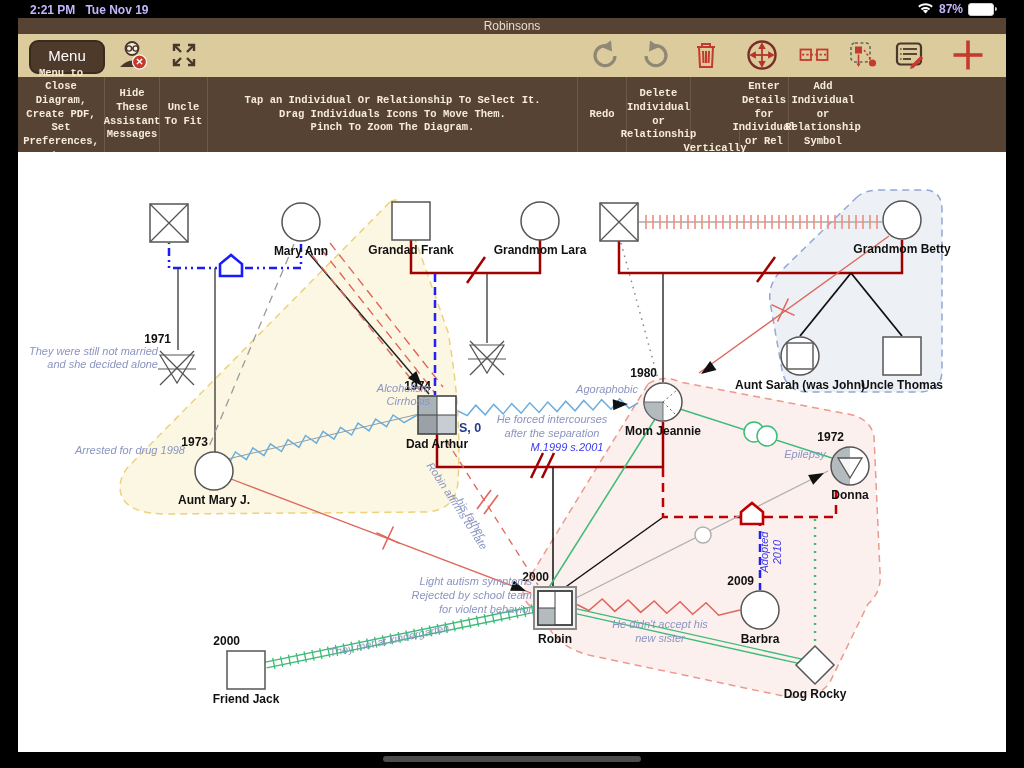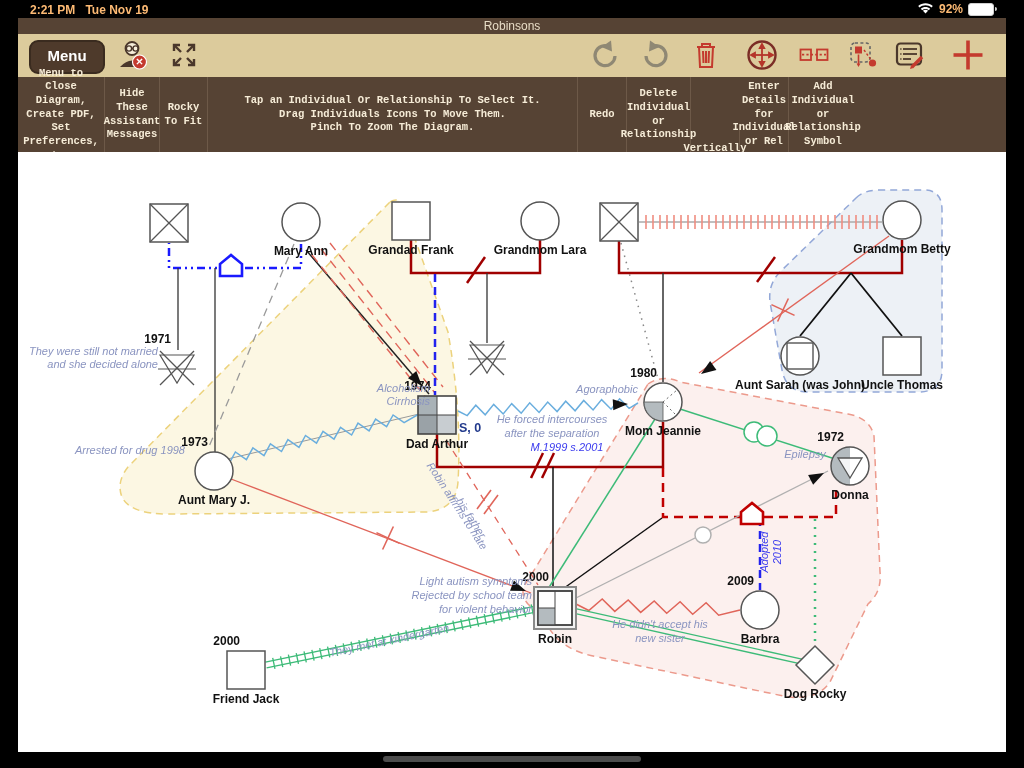--- a/index.html
+++ b/index.html
@@ -1,44 +1,44 @@
 <!DOCTYPE html>
 <html><head>
 <meta charset="utf-8">
 <style>
   html,body{margin:0;padding:0;background:#000;}
   body{width:1024px;height:768px;position:relative;font-family:"Liberation Sans",sans-serif;overflow:hidden;}
   
-  .statusbar{position:absolute;left:0;top:0;width:1024px;height:26px;color:#fdba74;font-size:12px;font-weight:700;}
+  .statusbar{position:absolute;left:0;top:0;width:1024px;height:26px;color:#c4b5fd;font-size:12px;font-weight:700;}
   .statusbar .left{position:absolute;left:30px;top:3px;}
   .statusbar .right{position:absolute;right:30px;top:2px;display:flex;align-items:center;gap:5px;}
   .battery{width:24px;height:11px;border:1px solid #cfcfcf;border-radius:3px;background:#fff;position:relative;}
   .battery:after{content:"";position:absolute;right:-4px;top:3px;width:2px;height:4px;background:#cfcfcf;border-radius:0 2px 2px 0;}
   
   .appframe{position:absolute;left:18px;top:18px;width:988px;height:734px;background:#8b5cf6;}
   .titlebar{position:absolute;left:0;top:0;width:988px;height:16px;background:#564334;color:#e7dcc6;font-size:12px;font-weight:400;text-align:center;line-height:16px;}
   .toolbar{position:absolute;left:0;top:16px;width:988px;height:43px;background:#dccb9c;}
-  .menu-btn{position:absolute;left:11px;top:6px;width:72px;height:30px;background:#4e3a2b;border:2px solid #3a2b1f;border-radius:9px;color:#fff;font-weight:700;font-size:15px;text-align:center;line-height:28px;}
+  .menu-btn{position:absolute;left:11px;top:6px;width:72px;height:30px;background:#4e3a2b;border:2px solid #3a2b1f;border-radius:9px;color:#fff;font-weight:400;font-size:15px;text-align:center;line-height:28px;}
   .tbicon{position:absolute;top:5px;width:32px;height:32px;}
   .helprow{position:absolute;left:0;top:59px;width:988px;height:75px;background:#564334;display:flex;font-family:Liberation Mono, monospace;}
   .helprow .cell{height:100%;box-sizing:border-box;border-right:1px solid #6d5948;color:#f6ecd7;font-size:10.5px;font-weight:700;display:flex;align-items:center;justify-content:center;text-align:center;line-height:1.3;white-space:pre-line;padding:2px 3px;}
   .helprow .cell:last-child{border-right:none;}
   .diagram{position:absolute;left:0;top:134px;width:988px;height:600px;background:#fff;}
   .homebar{position:absolute;left:383px;top:756px;width:258px;height:6px;border-radius:3px;background:#4c4c4c;}
 </style>
 </head>
 <body>
 
 <div class="statusbar">
   <span class="left"><span>2:21 PM</span>&nbsp;&nbsp;&nbsp;<span>Tue Nov 19</span></span>
   <span class="right">
     <svg width="17" height="12" viewBox="0 0 17 12">
         <path d="M8.5,10.6 L5.9,7.8 C7.3,6.5 9.7,6.5 11.1,7.8 Z M3.8,5.7 C6.4,3.3 10.6,3.3 13.2,5.7 L11.8,7.2 C9.9,5.5 7.1,5.5 5.2,7.2 Z M1.2,3.1 C5.3,-0.7 11.7,-0.7 15.8,3.1 L14.5,4.5 C11.1,1.4 5.9,1.4 2.5,4.5 Z" fill="#fff"></path>
       </svg>
-    <span>92%</span>
+    <span>87%</span>
     <span class="battery"></span>
   </span>
 </div>
 
 <div class="appframe">
   <div class="titlebar">Robinsons</div>
 
   <div class="toolbar">
     <div class="menu-btn">Menu</div>
 
@@ -126,21 +126,21 @@
     </svg>
     <svg class="tbicon" style="left:934px" viewBox="0 0 32 32">
       <line x1="16" y1="1.5" x2="16" y2="30.5" stroke="#c43a2e" stroke-width="3.6"></line>
       <line x1="1.5" y1="16" x2="30.5" y2="16" stroke="#c43a2e" stroke-width="3.6"></line>
     </svg>
   </div>
 
   <div class="helprow" id="helprow">
       <div class="cell" style="width: 87px;">Menu to Close Diagram, Create PDF, Set Preferences, etc..</div>
       <div class="cell" style="width: 55px; text-align: center;">Hide These Assistant Messages</div>
-      <div class="cell" style="width: 48px;">Rocky To Fit</div>
+      <div class="cell" style="width: 48px;">Uncle To Fit</div>
       <div class="cell" style="width: 370px;">Tap an Individual Or Relationship To Select It.
 Drag Individuals Icons To Move Them.
 Pinch To Zoom The Diagram.</div>
       <div class="cell" style="width: 49px;">Redo</div>
       <div class="cell" style="width: 64px; text-align: center;">Delete Individual or Relationship</div>
       <div class="cell" style="width: 49px; margin-top: 48px;">Vertically Align Individs</div>
       <div class="cell" style="width: 49px;">Enter Details for Individual or Rel</div>
       <div class="cell" style="width: 68px;">Add Individual or Relationship Symbol</div>
     </div>
 

